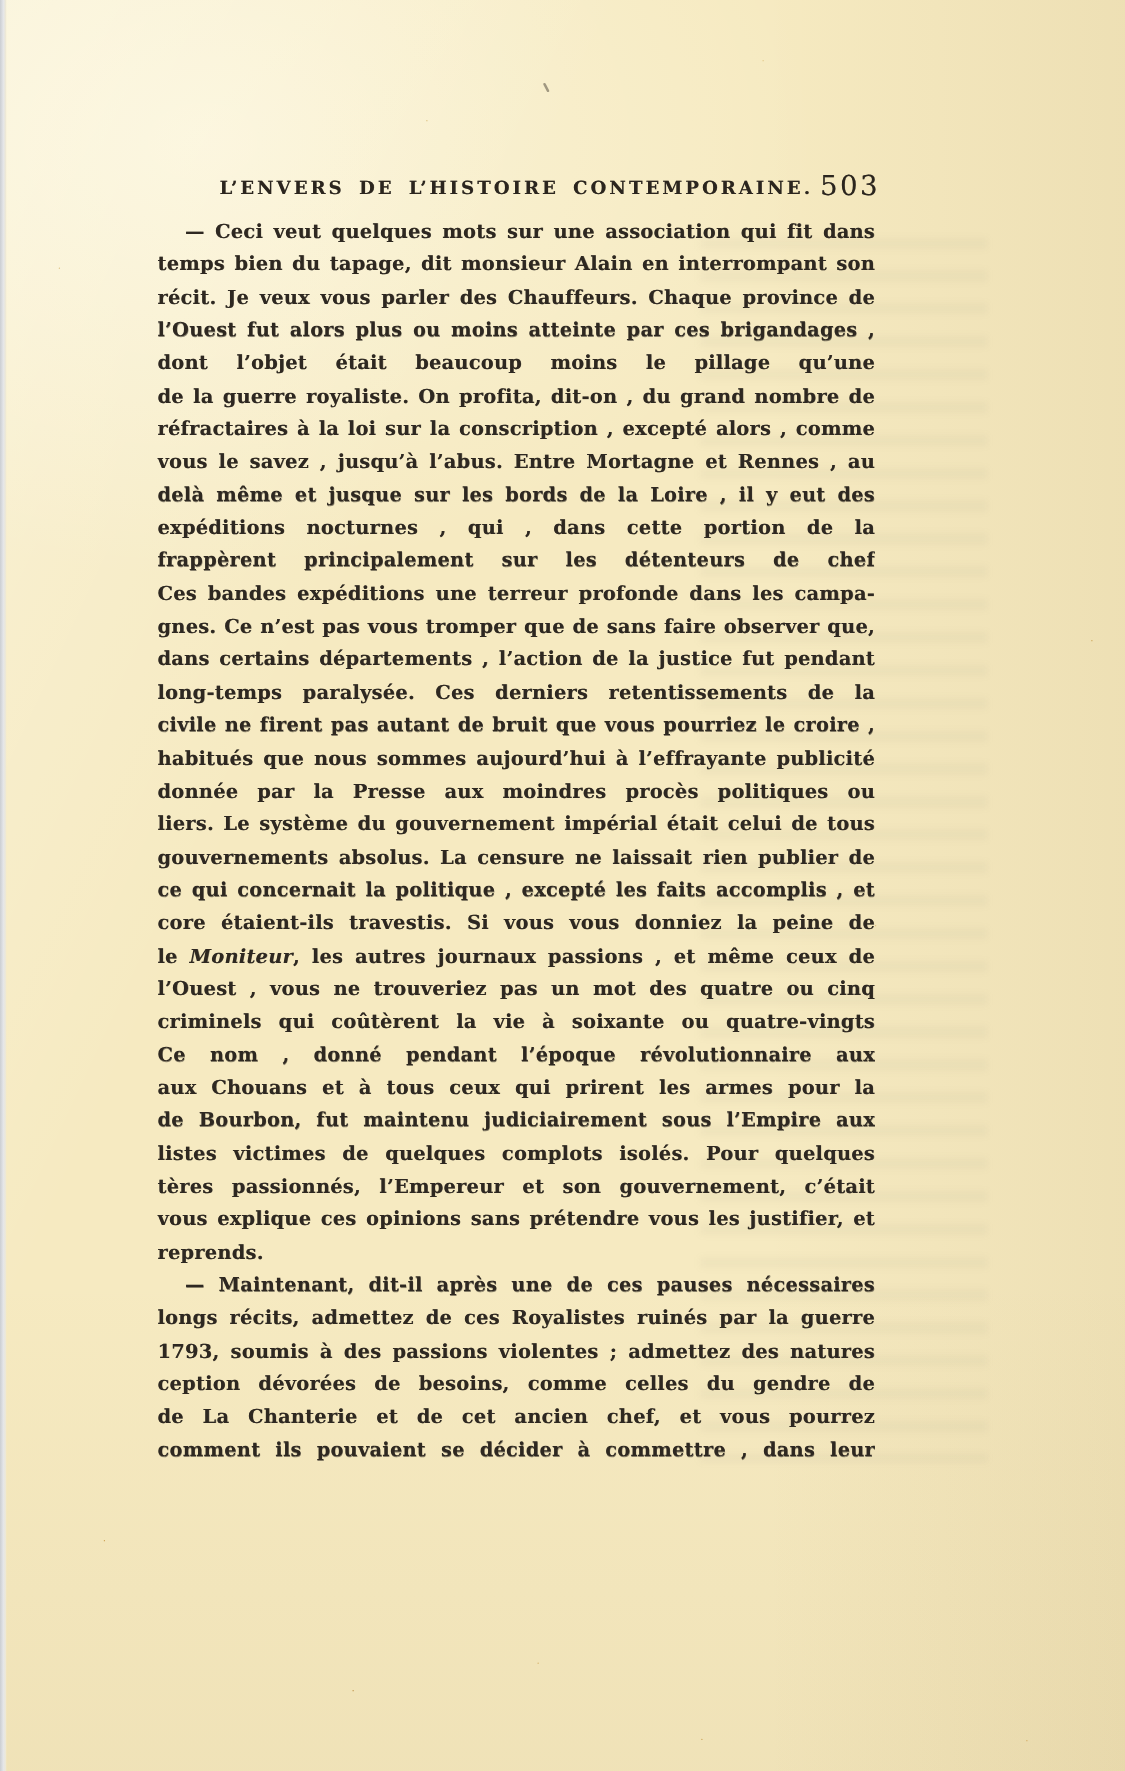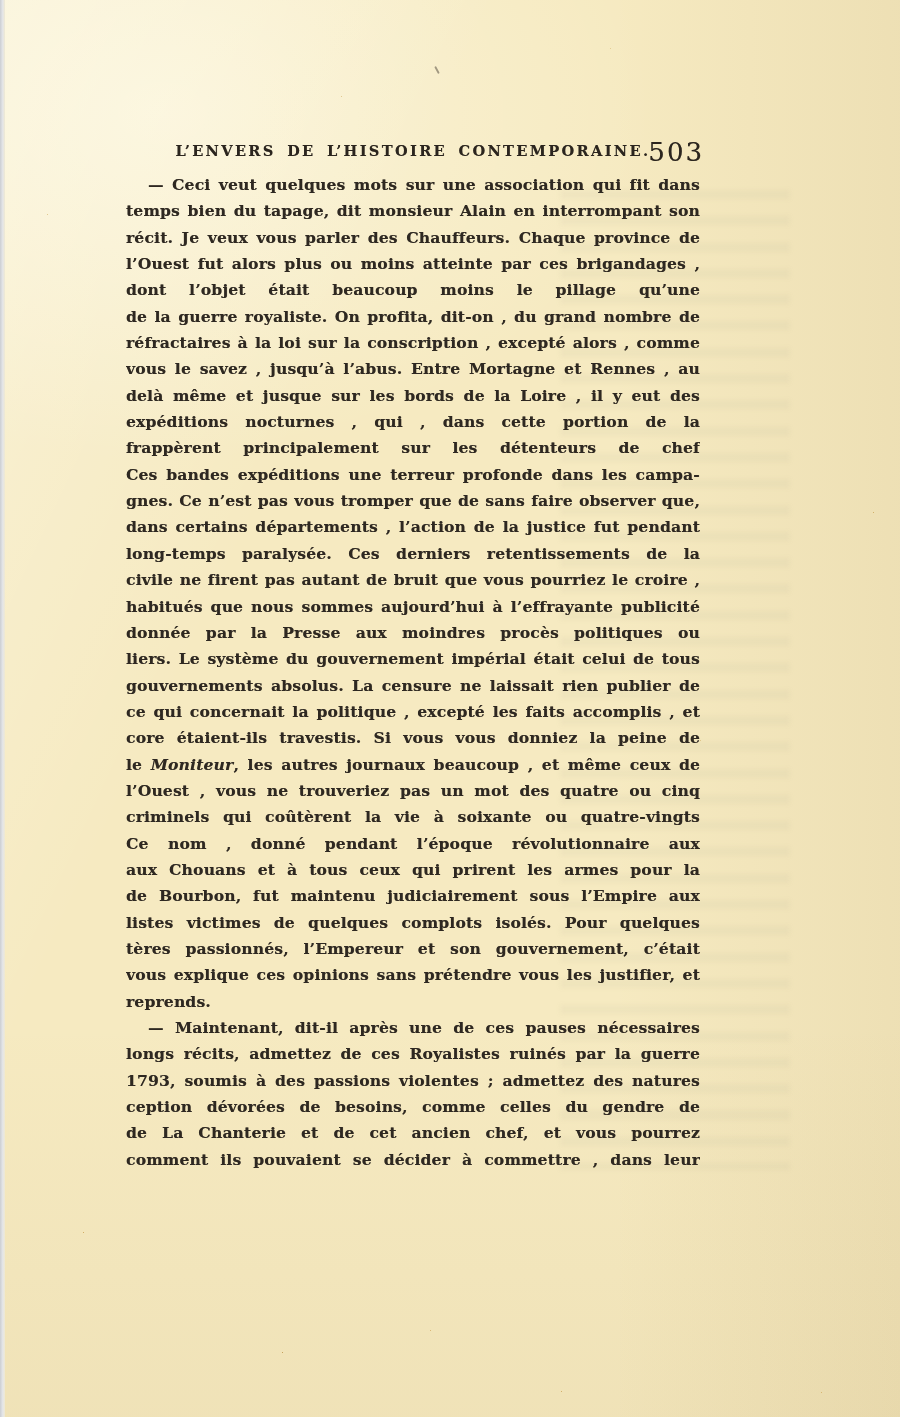--- a/index.html
+++ b/index.html
@@ -69,21 +69,21 @@
   .running-header { position: relative; height: 30px; }
   .header-title {
     display: block; text-align: center;
     font-weight: bold; font-size: 14.5px;
     letter-spacing: 2.4px; word-spacing: 4px;
     color: #2b251e;
     text-shadow: 0.2px 0.2px 0.3px rgba(43,37,30,0.5);
   }
   .folio {
     position: absolute; right: -4px; top: -5px;
-    font-size: 26px; letter-spacing: 2px;
+    font-size: 22px; letter-spacing: 2px;
     color: #2b251e;
     text-shadow: 0.2px 0.2px 0.3px rgba(43,37,30,0.5);
   }
   .body-text { margin-top: 0; font-weight: bold; }
   .line {
     font-size: 15.5px;
     line-height: 26.35px;
     height: 26.35px;
     overflow: hidden;
     text-align: justify;
@@ -130,21 +130,21 @@
           <div class="line">gnes. Ce n’est pas vous tromper que de sans faire observer que,</div>
           <div class="line">dans certains départements , l’action de la justice fut pendant</div>
           <div class="line">long-temps paralysée. Ces derniers retentissements de la guerre</div>
           <div class="line">civile ne firent pas autant de bruit que vous pourriez le croire ,</div>
           <div class="line">habitués que nous sommes aujourd’hui à l’effrayante publicité</div>
           <div class="line">donnée par la Presse aux moindres procès politiques ou particu-</div>
           <div class="line">liers. Le système du gouvernement impérial était celui de tous les</div>
           <div class="line">gouvernements absolus. La censure ne laissait rien publier de tout</div>
           <div class="line">ce qui concernait la politique , excepté les faits accomplis , et en-</div>
           <div class="line">core étaient-ils travestis. Si vous vous donniez la peine de feuilleter</div>
-          <div class="line"><span>le </span><span class="italic">Moniteur</span><span>, les autres journaux beaucoup , et même ceux de</span></div>
+          <div class="line"><span>le </span><span class="italic">Moniteur</span><span>, les autres journaux passions , et même ceux de</span></div>
           <div class="line">l’Ouest , vous ne trouveriez pas un mot des quatre ou cinq procès</div>
           <div class="line">criminels qui coûtèrent la vie à soixante ou quatre-vingts brigands.</div>
           <div class="line">Ce nom , donné pendant l’époque révolutionnaire aux Vendéens,</div>
           <div class="line">aux Chouans et à tous ceux qui prirent les armes pour la maison</div>
           <div class="line">de Bourbon, fut maintenu judiciairement sous l’Empire aux roya-</div>
           <div class="line">listes victimes de quelques complots isolés. Pour quelques carac-</div>
           <div class="line">tères passionnés, l’Empereur et son gouvernement, c’était l’ennemi,</div>
           <div class="line">vous explique ces opinions sans prétendre vous les justifier, et je</div>
           <div class="line flush">reprends.</div>
         </div>

